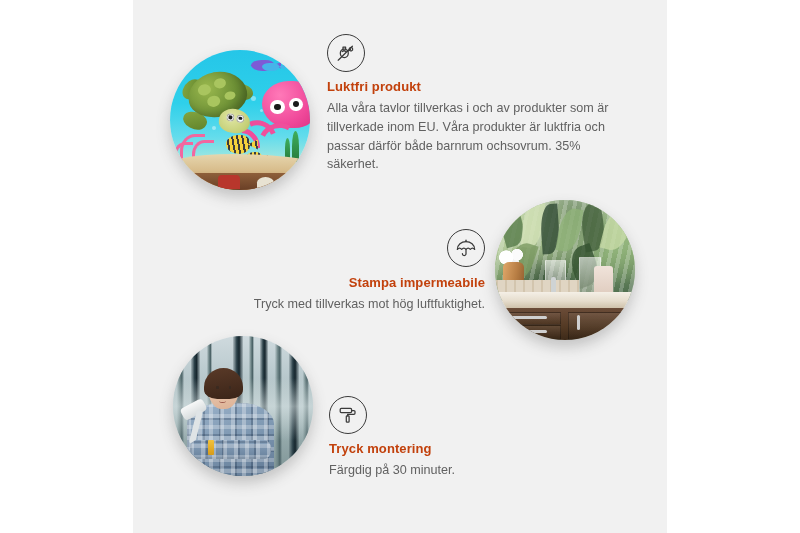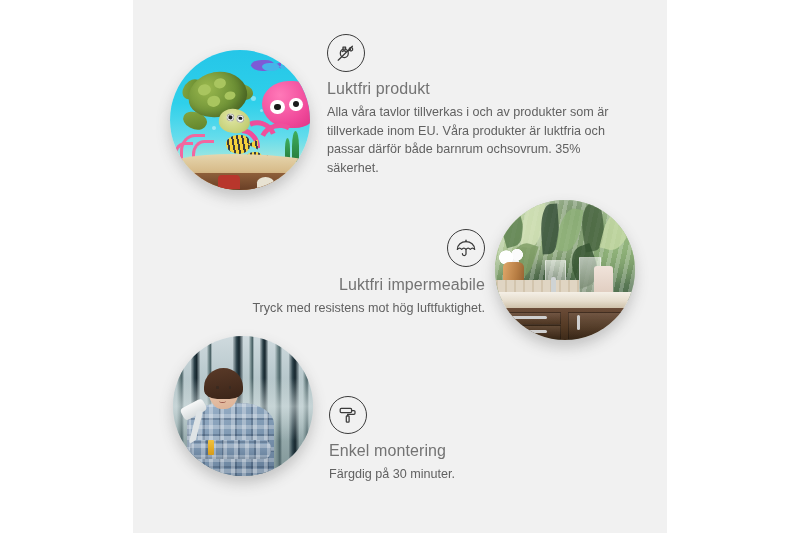--- a/index.html
+++ b/index.html
@@ -58,23 +58,23 @@
     height: 38px;
     border-radius: 50%;
     border: 1.6px solid #3b3b3b;
     display: flex;
     align-items: center;
     justify-content: center;
     box-sizing: border-box;
   }
 
   .f-title {
-    font-size: 16px;
-    font-weight: normal;
-    color: #737373;
+    font-size: 13px;
+    font-weight: bold;
+    color: #c2410c;
     letter-spacing: .1px;
     line-height: 1.25;
     margin: 7px 0 4px 0;
     white-space: nowrap;
   }
   .f-body {
     font-size: 12.6px;
     color: #616161;
     line-height: 1.48;
     margin: 0;
@@ -492,22 +492,22 @@
       <div class="icon-row">
         <div class="icon-circle">
           <svg width="24" height="24" viewBox="0 0 24 24" fill="none" stroke="#3b3b3b" stroke-width="1.25" stroke-linecap="round" stroke-linejoin="round">
             <path d="M3.4 13.3c0-4.5 3.9-7.7 8.6-7.7s8.6 3.2 8.6 7.7"></path>
             <path d="M3.4 13.3c1.4-1.7 2.9-1.7 4.3 0 1.4-1.7 2.9-1.7 4.3 0 1.4-1.7 2.9-1.7 4.3 0 1.4-1.7 2.9-1.7 4.3 0"></path>
             <path d="M12 5.6V4.2"></path>
             <path d="M12 13.3v4.4c0 1-.8 1.8-1.8 1.8s-1.8-.8-1.8-1.8"></path>
           </svg>
         </div>
       </div>
-      <div class="f-title">Luktfri impermeabile</div>
-      <div class="f-body">Tryck med resistens mot hög luftfuktighet.</div>
+      <div class="f-title">Stampa impermeabile</div>
+      <div class="f-body">Tryck med tillverkas mot hög luftfuktighet.</div>
     </div>
 
     <div class="photo" id="photo-3">
       <div class="inner">
         <div class="forest-bg"></div>
         <div class="trunk light" style="left:3%;width:5%;"></div>
         <div class="trunk" style="left:13%;width:6%;"></div>
         <div class="trunk light" style="left:24%;width:4%;"></div>
         <div class="trunk" style="left:43%;width:7%;"></div>
         <div class="trunk light" style="left:54%;width:4%;"></div>
@@ -539,18 +539,18 @@
       <div class="icon-row">
         <div class="icon-circle">
           <svg width="24" height="24" viewBox="0 0 24 24" fill="none" stroke="#3b3b3b" stroke-width="1.25" stroke-linecap="round" stroke-linejoin="round">
             <rect x="4.2" y="5.4" width="11.4" height="4.3" rx="1.1"></rect>
             <path d="M15.6 7.5h2.3c.6 0 1.1.5 1.1 1.1v1.6c0 .6-.5 1.1-1.1 1.1h-6.2"></path>
             <path d="M11.7 11.3v1.6"></path>
             <rect x="10.3" y="12.9" width="2.8" height="6.2" rx=".7"></rect>
           </svg>
         </div>
       </div>
-      <div class="f-title">Enkel montering</div>
+      <div class="f-title">Tryck montering</div>
       <div class="f-body">Färgdig på 30 minuter.</div>
     </div>
 
   </div>
 </div>
 
 </body></html>

